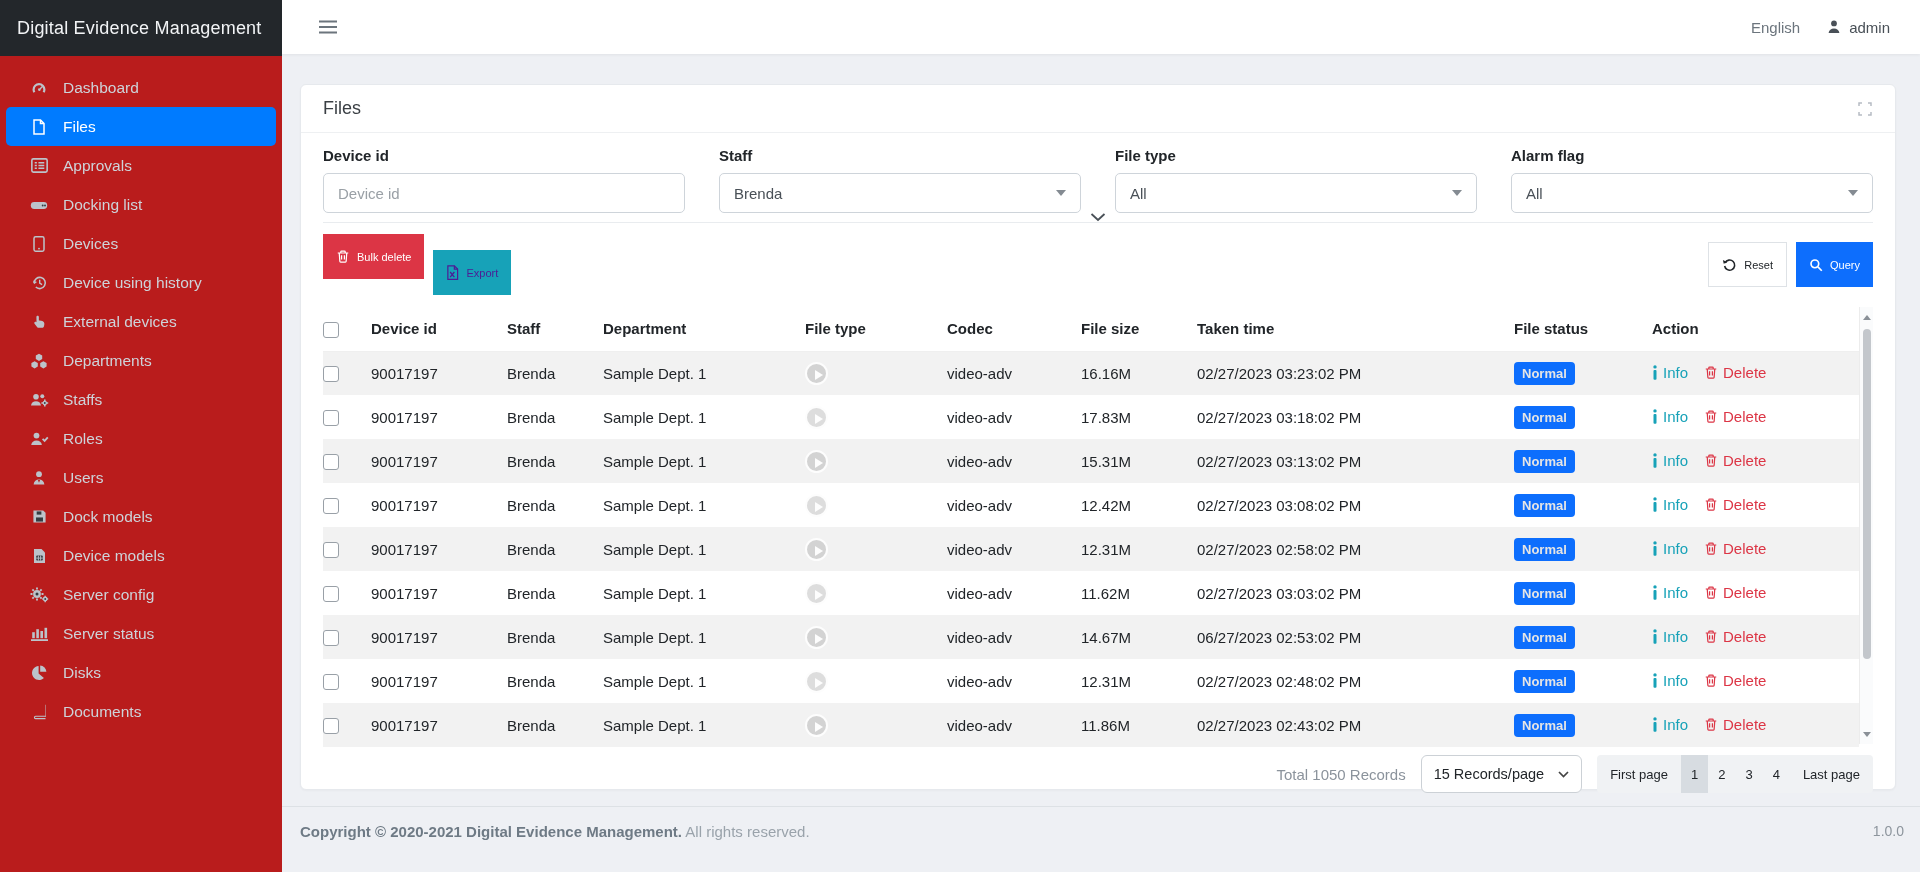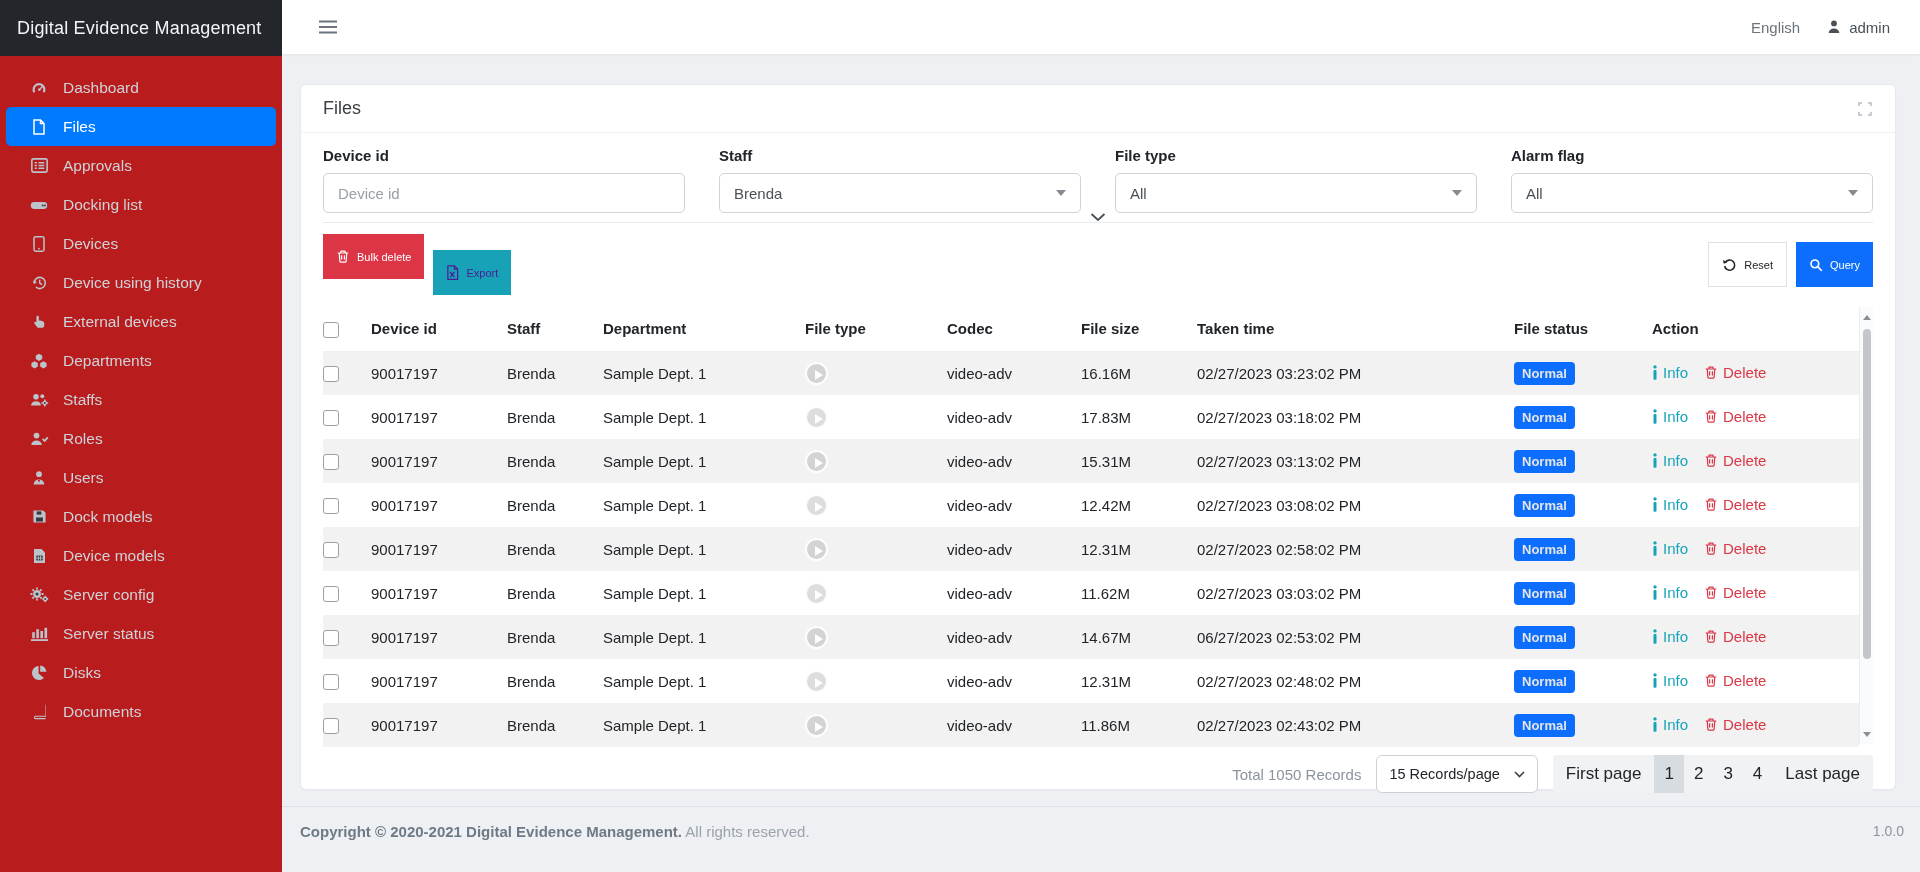--- a/index.html
+++ b/index.html
@@ -77,21 +77,21 @@
   .vscroll { position:absolute; right:0; top:0; bottom:3px; width:14px; background:#fafbfc; border-left:1px solid #ececec; }
   .vscroll .arr { position:absolute; left:0; right:0; height:16px; display:flex; align-items:center; justify-content:center; color:#8a9097; }
   .vscroll .arr.up { top:2px; } .vscroll .arr.down { bottom:2px; }
   .vscroll .vthumb { position:absolute; left:3px; width:8px; border-radius:4px; background:#c3c7cc; top:22px; height:330px; cursor:pointer; }
 
   
   .pag-row { display:flex; justify-content:flex-end; align-items:center; gap:15px; padding:8px 0 0; }
   .total-txt { color:#8b939c; font-size:15px; }
   .psize-select { height:38px; border:1px solid #ccd1d6; border-radius:6px; display:flex; align-items:center; gap:14px; padding:0 12px; font-size:14.5px; color:#212529; cursor:pointer; background:#fff; }
   .pager { display:flex; background:#f0f2f4; border-radius:4px; overflow:hidden; }
-  .pager .pg { height:38px; display:flex; align-items:center; padding:0 13px; font-size:17px; color:#212529; cursor:pointer; }
+  .pager .pg { height:38px; display:flex; align-items:center; padding:0 13px; font-size:13px; color:#212529; cursor:pointer; }
   .pager .pg.num { padding:0 10px; }
   .pager .pg.active { background:#d7dce1; }
 
   
   .footer { margin-top:16px; border-top:1px solid #dde1e5; padding:16px 16px 0 18px; display:flex; justify-content:space-between; align-items:flex-start; height:66px; }
   .copy { font-size:15px; color:#9aa3ab; }
   .copy b { color:#6e7a85; }
   .ver { font-size:14px; color:#8d959d; }
 </style>
 </head>

